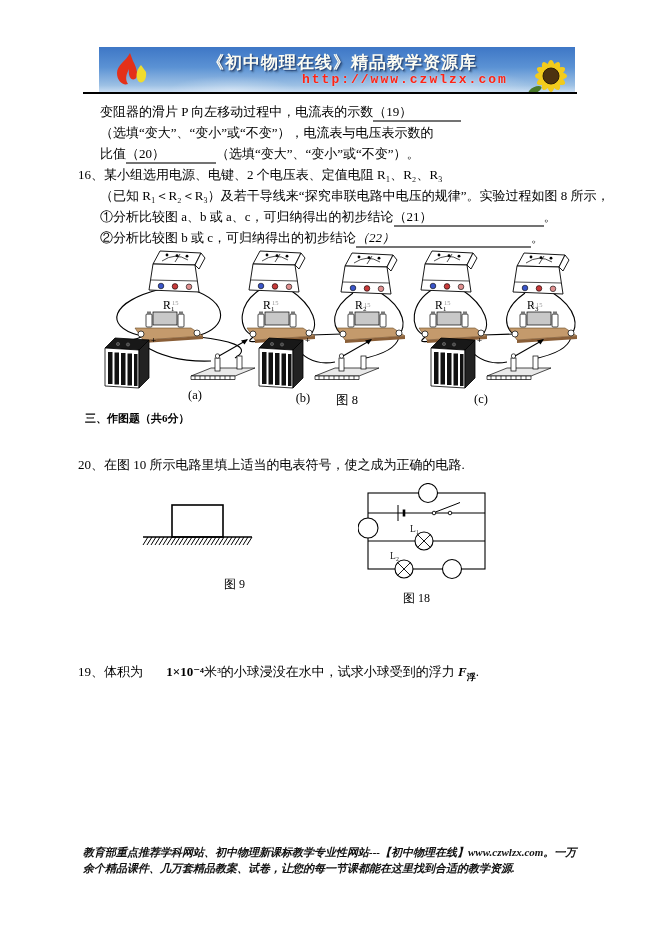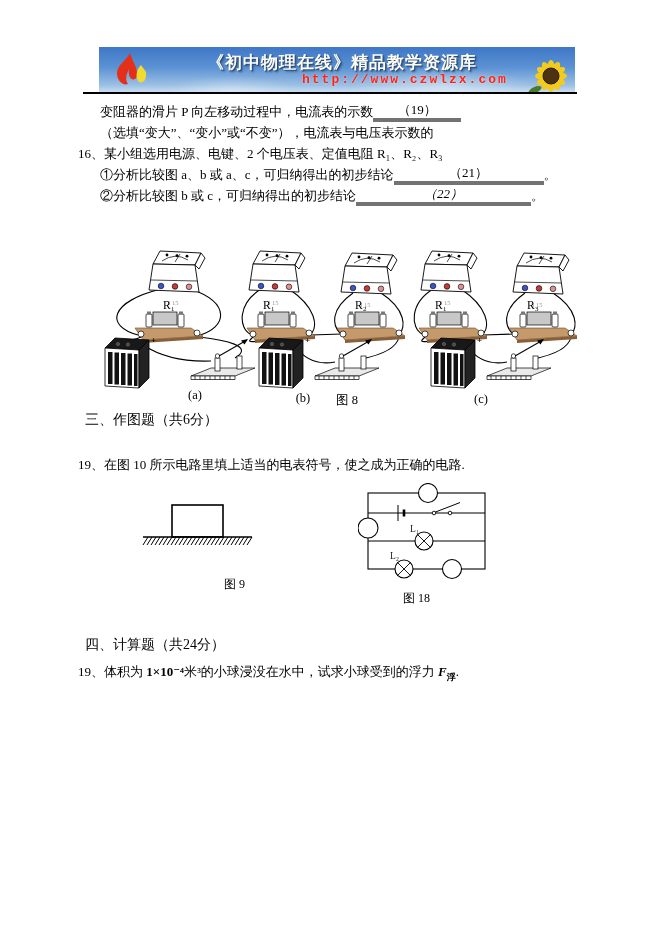--- a/index.html
+++ b/index.html
@@ -28,26 +28,26 @@
     letter-spacing:2px; font-family:"Liberation Mono","DejaVu Sans Mono",monospace;
     text-shadow:0 0 2px rgba(255,255,255,.6); white-space:nowrap;margin-left:7px;
   }
   .hrule { left:83px; top:92px; width:494px; height:2px; background:#000; }
 
   
   .textblock { left:78px; top:101px; width:512px; }
   .tline { line-height:21px; height:21px; white-space:nowrap; }
   .ind { padding-left:22px; }
   .blank {
-    display:inline-block; border-bottom:4px solid #737373; text-align:center;
+    display:inline-block; border-bottom:2px solid #737373; text-align:left;
     height:16px; line-height:16px; vertical-align:bottom;
   }
   .b19 { width:88px; } .b20 { width:90px; } .b21 { width:150px; } .b22 { width:175px;font-style:italic; }
-  .heading { font-weight:normal; font-size:14px; white-space:nowrap;text-align:center; }
-  .boldnum { font-weight:bold; }
+  .heading { font-weight:bold; font-size:11px; white-space:nowrap;text-align:center; }
+  .boldnum { font-weight:bold;margin-left:20px; }
   .fvar { font-weight:bold; font-style:italic; }
   .fvar sub { font-size:9px; font-style:normal; }
 
   
   svg text { font-family:"Liberation Serif","DejaVu Serif",serif; }
   .figcap { font-size:12px; white-space:nowrap; }
 
   
   .footer {
     left:83px; top:845px; width:498px; font-size:11px; font-weight:bold; font-style:italic;
@@ -79,21 +79,23 @@
         <circle r="8" stroke="#2e1e08" stroke-width="1" fill="#4c3210"></circle>
         <ellipse cx="-16" cy="14" rx="7" ry="3" fill="#4a7a2a" transform="rotate(-25 -16 14)"></ellipse>
       </g>
     </svg>
   </div>
   <div class="abs hrule"></div>
 
   <div class="abs textblock">
     <div class="tline ind nowrap"><span>变阻器的滑片 P 向左移动过程中，电流表的示数</span><span class="blank b19">（19）</span></div>
     <div class="tline ind nowrap">（选填“变大”、“变小”或“不变”），电流表与电压表示数的</div>
+    <div class="tline ind nowrap"><span>比值</span><span class="blank b20">（20）</span><span>（选填“变大”、“变小”或“不变”）。</span></div>
     <div class="tline nowrap">16、某小组选用电源、电键、2 个电压表、定值电阻 R₁、R₂、R₃</div>
+    <div class="tline ind nowrap">（已知 R₁＜R₂＜R₃）及若干导线来“探究串联电路中电压的规律”。实验过程如图 8 所示，</div>
     <div class="tline ind nowrap"><span>①分析比较图 a、b 或 a、c，可归纳得出的初步结论</span><span class="blank b21">（21）</span><span>。</span></div>
     <div class="tline ind nowrap"><span>②分析比较图 b 或 c，可归纳得出的初步结论</span><span class="blank b22">（22）</span><span>。</span></div>
   </div>
 
   <svg class="abs" style="left:95px;top:248px" width="490" height="162" viewBox="0 0 490 162">
     <defs>
 
       <g id="vm" stroke="#000" fill="none" stroke-width="0.9">
         <polygon points="8,16 15,3 56,5 50,17" fill="#fff"></polygon>
         <polygon points="50,17 56,5 60,10 54,21" fill="#fff"></polygon>
@@ -212,21 +214,21 @@
       <use href="#bat" x="12" y="88"></use>
       <text x="60" y="95" font-size="9" font-weight="bold">+</text>
       <use href="#sw" x="70" y="102"></use>
       <text x="64" y="155" font-size="12.5" text-anchor="middle">(c)</text>
     </g>
 
     <text x="252" y="156" font-size="12.5" text-anchor="middle">图 8</text>
   </svg>
 
   <div class="abs heading" style="left:85px;top:411px">三、作图题（共6分）</div>
-  <div class="abs nowrap" style="left:78px;top:456px">19、在图 10 所示电路里填上适当的电表符号，使之成为正确的电路.</div>
+  <div class="abs nowrap" style="left:78px;top:456px">20、在图 10 所示电路里填上适当的电表符号，使之成为正确的电路.</div>
 
   <svg class="abs" style="left:138px;top:497px" width="122" height="54" viewBox="0 0 122 54">
     <rect x="34" y="8" width="51" height="32" fill="#fff" stroke="#000" stroke-width="1.6"></rect>
     <line x1="5" y1="40" x2="114" y2="40" stroke="#000" stroke-width="1.6"></line>
     <g stroke="#000" stroke-width="1">
       <line x1="10" y1="40" x2="5" y2="48"></line>
         <line x1="14" y1="40" x2="9" y2="48"></line>
       <line x1="18" y1="40" x2="13" y2="48"></line>
         <line x1="22" y1="40" x2="17" y2="48"></line>
       <line x1="26" y1="40" x2="21" y2="48"></line>
@@ -288,17 +290,17 @@
         <circle cx="46" cy="86" r="9" fill="#fff"></circle>
         <line x1="39.6" y1="79.6" x2="52.4" y2="92.4" stroke-width="0.9"></line>
         <line x1="52.4" y1="79.6" x2="39.6" y2="92.4" stroke-width="0.9"></line>
       </g>
     </g>
     <text x="52" y="49" font-size="9.5" fill="#222">L₁</text>
     <text x="32" y="76" font-size="9.5" fill="#222">L₂</text>
   </svg>
   <div class="abs figcap" style="left:403px;top:590px">图 18</div>
 
-  <div class="abs heading" style="left:85px;top:636px">四、计算题（共24分）</div>
   <div class="abs nowrap" style="left:78px;top:663px"><span>19、体积为 </span><span class="boldnum">1×10⁻⁴</span><span>米³</span><span>的小球浸没在水中，试求小球受到的浮力 </span><span class="fvar"><span>F</span><sub>浮</sub></span><span>.</span></div>
 
+  <div class="abs footer">教育部重点推荐学科网站、初中物理新课标教学专业性网站---【初中物理在线】www.czwlzx.com。一万余个精品课件、几万套精品教案、试卷，让您的每一节课都能在这里找到合适的教学资源.</div>
 
 </div>
 
 </body></html>

